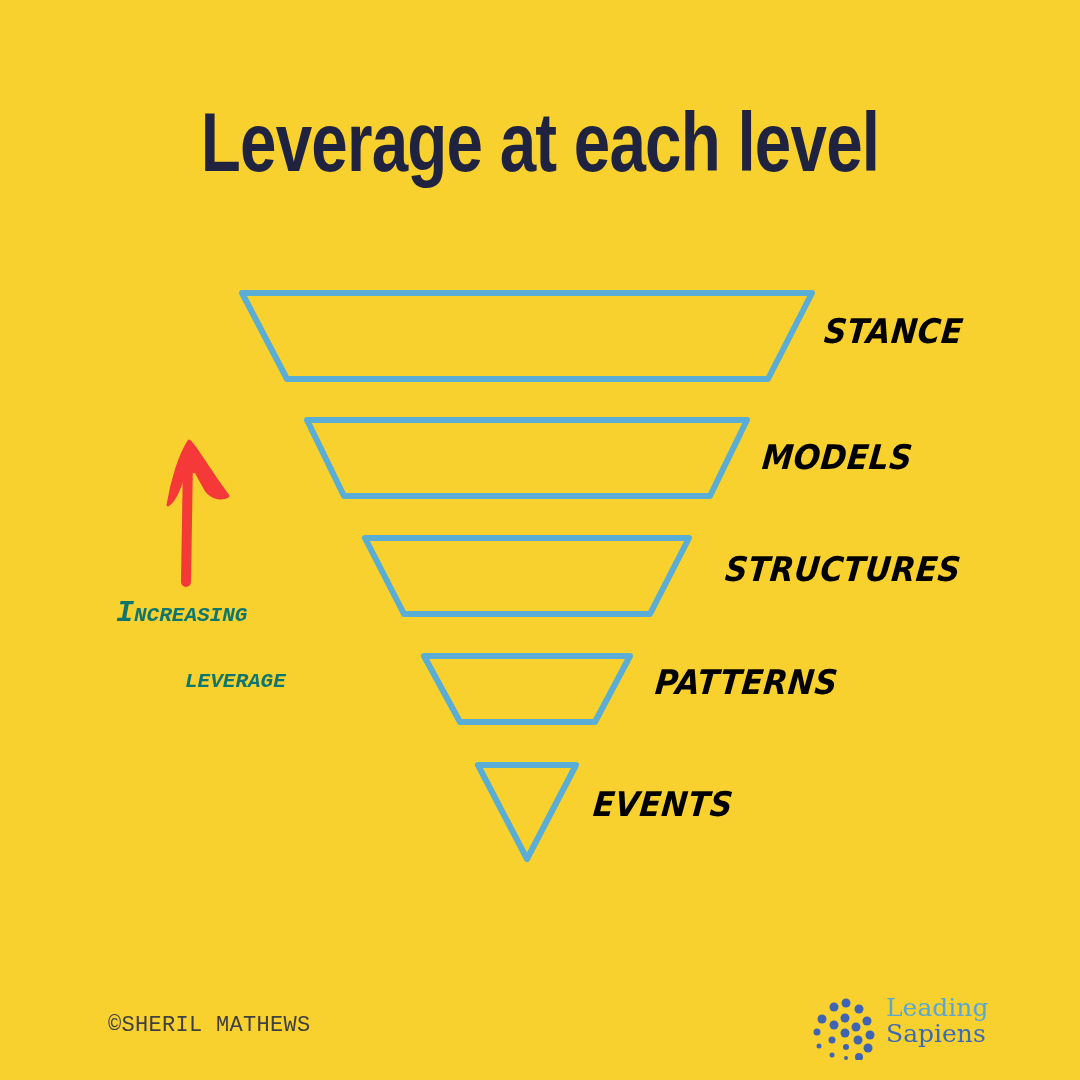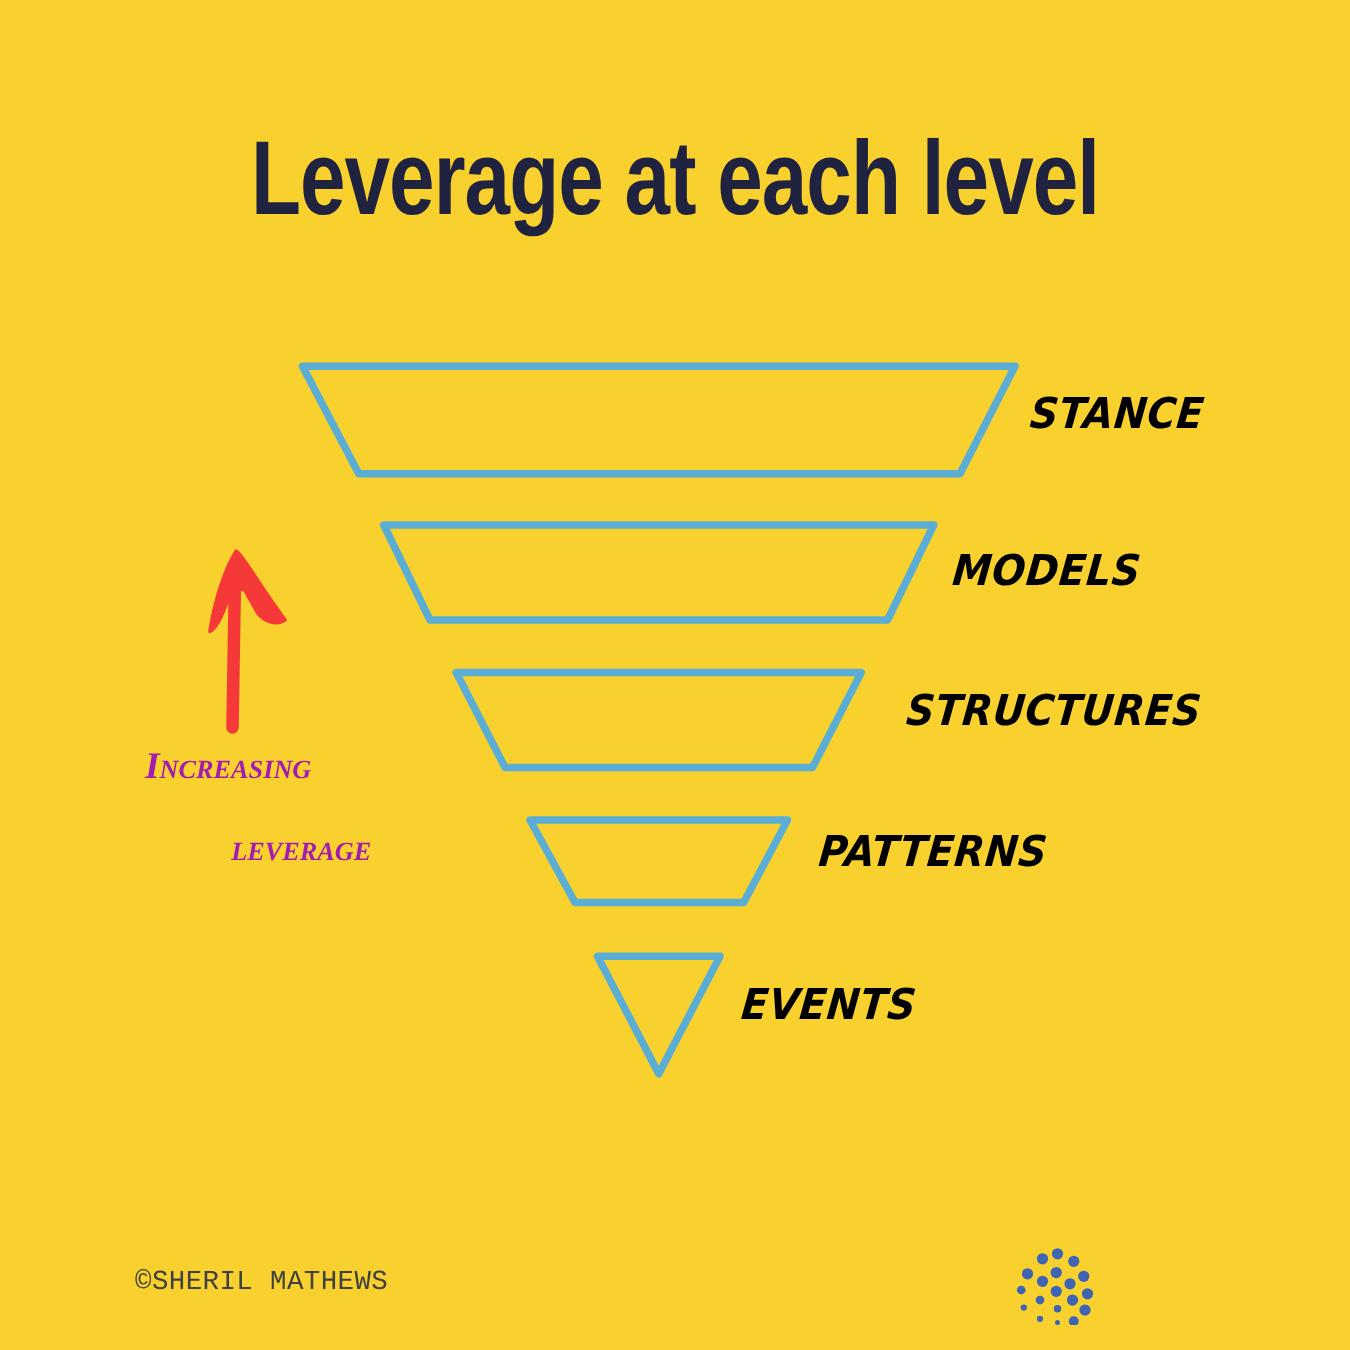--- a/index.html
+++ b/index.html
@@ -29,24 +29,24 @@
       font-style: italic;
       font-size: 34px;
       color: #000;
       letter-spacing: 0.5px;
       transform: scaleX(0.92) skewX(-6deg);
       transform-origin: 0 0;
       line-height: 1;
     }
     .side-label {
       position: absolute;
-      font-family: Liberation Serif, serif;
+      font-family: Liberation Mono, monospace;
       font-weight: bold;
       font-style: italic;
-      color: #a21caf;
+      color: #0f766e;
       line-height: 1;
       font-variant: small-caps;
     }
     .side-1 { left: 116px; top: 598px; font-size: 30px; }
     .side-2 { left: 137px; top: 664px; font-size: 30px; margin-left: 48px; }
     .copyright {
       position: absolute; left: 108px; top: 1013px;
       font-family: Liberation Mono, monospace;
       font-size: 22px; color: #404040; letter-spacing: 0.3px;
     }
@@ -106,13 +106,17 @@
       <circle cx="24" cy="45" r="3.5"></circle>
       <circle cx="50" cy="45" r="4.5"></circle>
       <circle cx="11" cy="51" r="2.5"></circle>
       <circle cx="38" cy="52" r="3"></circle>
       <circle cx="60" cy="53" r="4.5"></circle>
       <circle cx="24" cy="60" r="2.5"></circle>
       <circle cx="38" cy="63" r="2"></circle>
       <circle cx="51" cy="62" r="4"></circle>
     </g>
   </svg>
+  <div class="logo-text">
+    <span class="l1">Leading</span>
+    <span class="l2">Sapiens</span>
+  </div>
 </div>
 
 </body></html>

